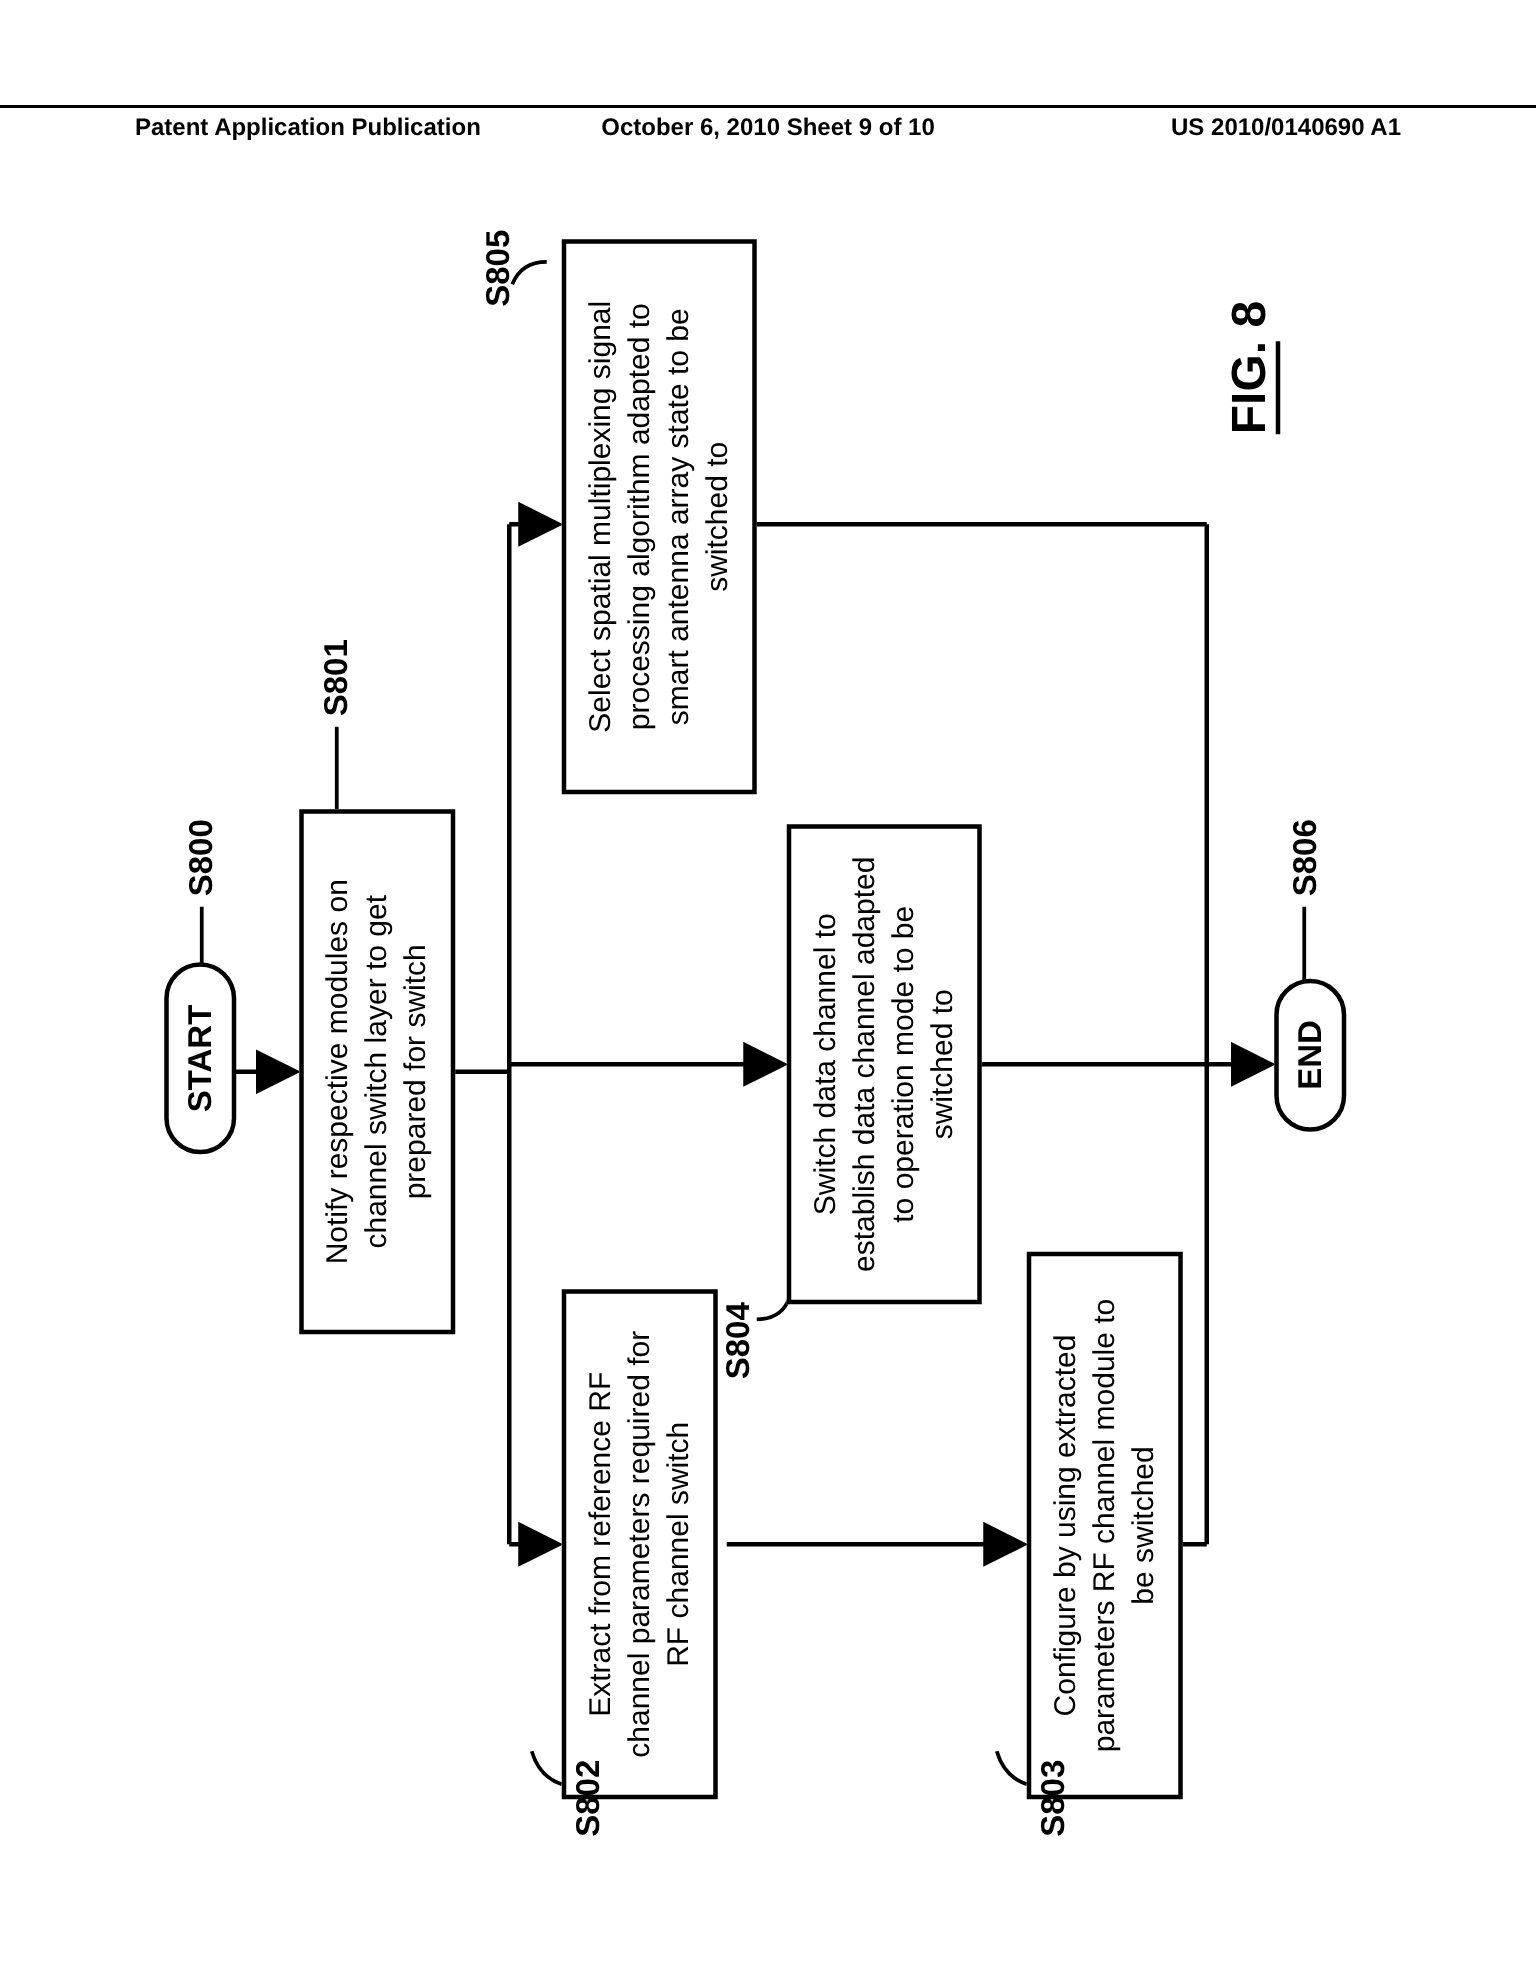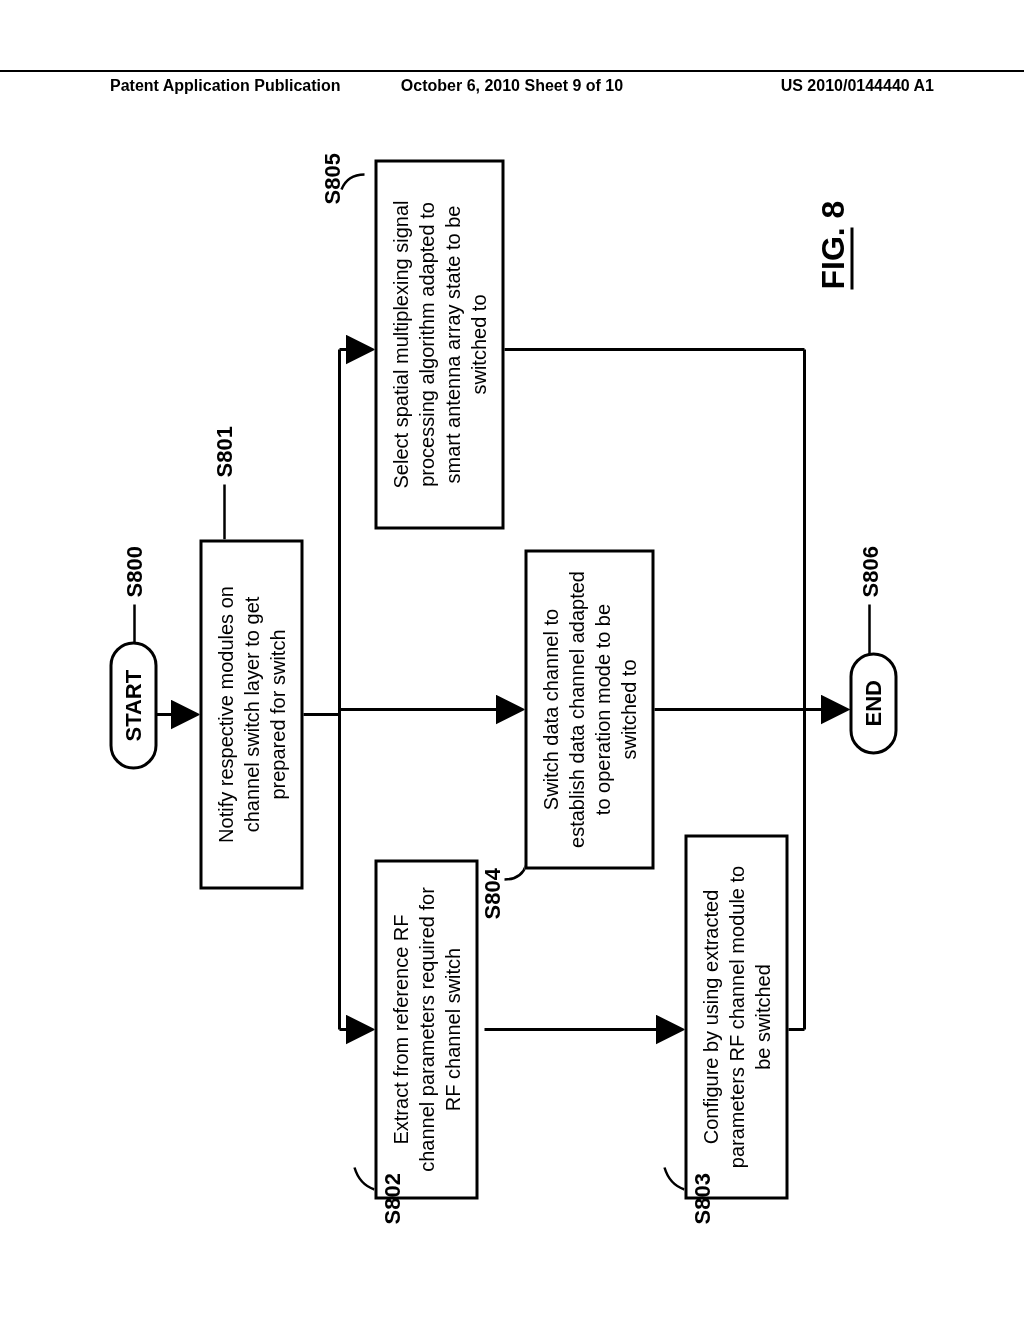--- a/index.html
+++ b/index.html
@@ -21,21 +21,20 @@
       width: 100%;
       border-top: 2px solid black;
       padding-top: 5px;
       display: flex;
       justify-content: space-between;
       font-size: 16px;
       font-weight: bold;
     }
     .header-left {
       padding-left: 90px;
-      margin-left: 20px;
     }
     .header-center {
       position: absolute;
       left: 50%;
       transform: translateX(-50%);
     }
     .header-right {
       padding-right: 90px;
     }
     .diagram-container {
@@ -97,21 +96,21 @@
       height: 100%;
       pointer-events: none;
     }
   </style>
 </head>
 <body>
 
 <div class="header">
   <div class="header-left">Patent Application Publication</div>
   <div class="header-center">October 6, 2010  Sheet 9 of 10</div>
-  <div class="header-right">US 2010/0144440 A1</div>
+  <div class="header-right">US 2010/0140690 A1</div>
 </div>
 
 <div class="diagram-container">
   <div class="flowchart">
 
     <svg viewBox="0 0 1065 840">
       <defs>
         <marker id="arrowhead" markerWidth="10" markerHeight="10" refX="8" refY="5" orient="auto">
           <polygon points="0 0, 10 5, 0 10" fill="black"></polygon>
         </marker>

